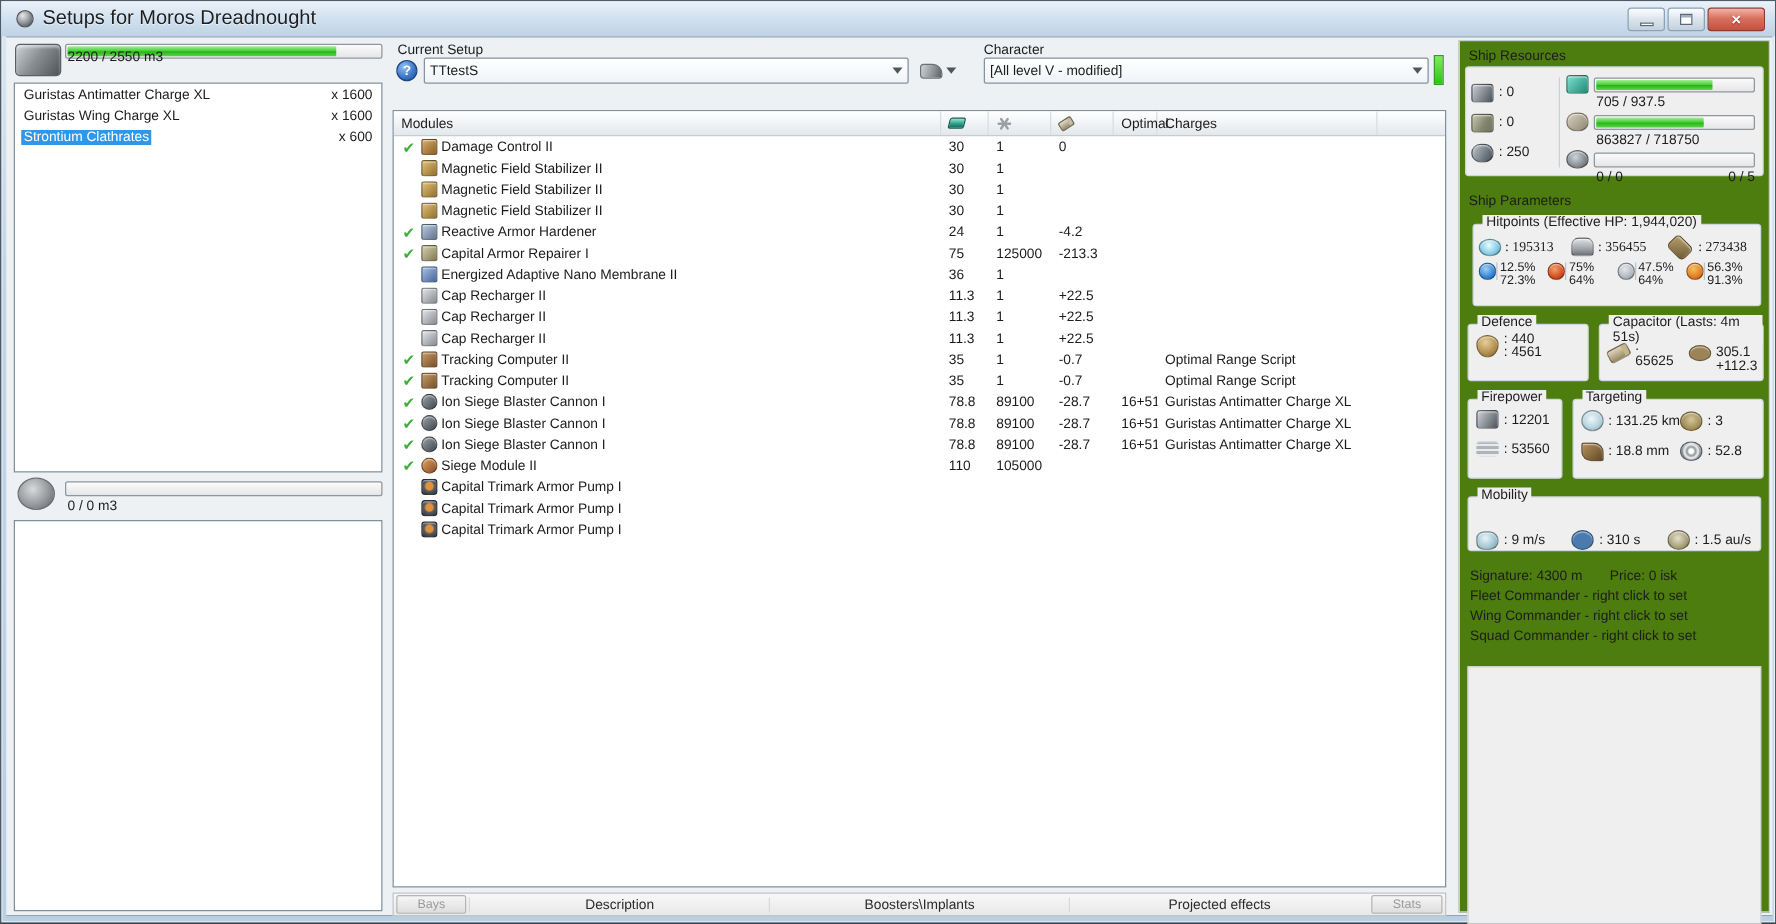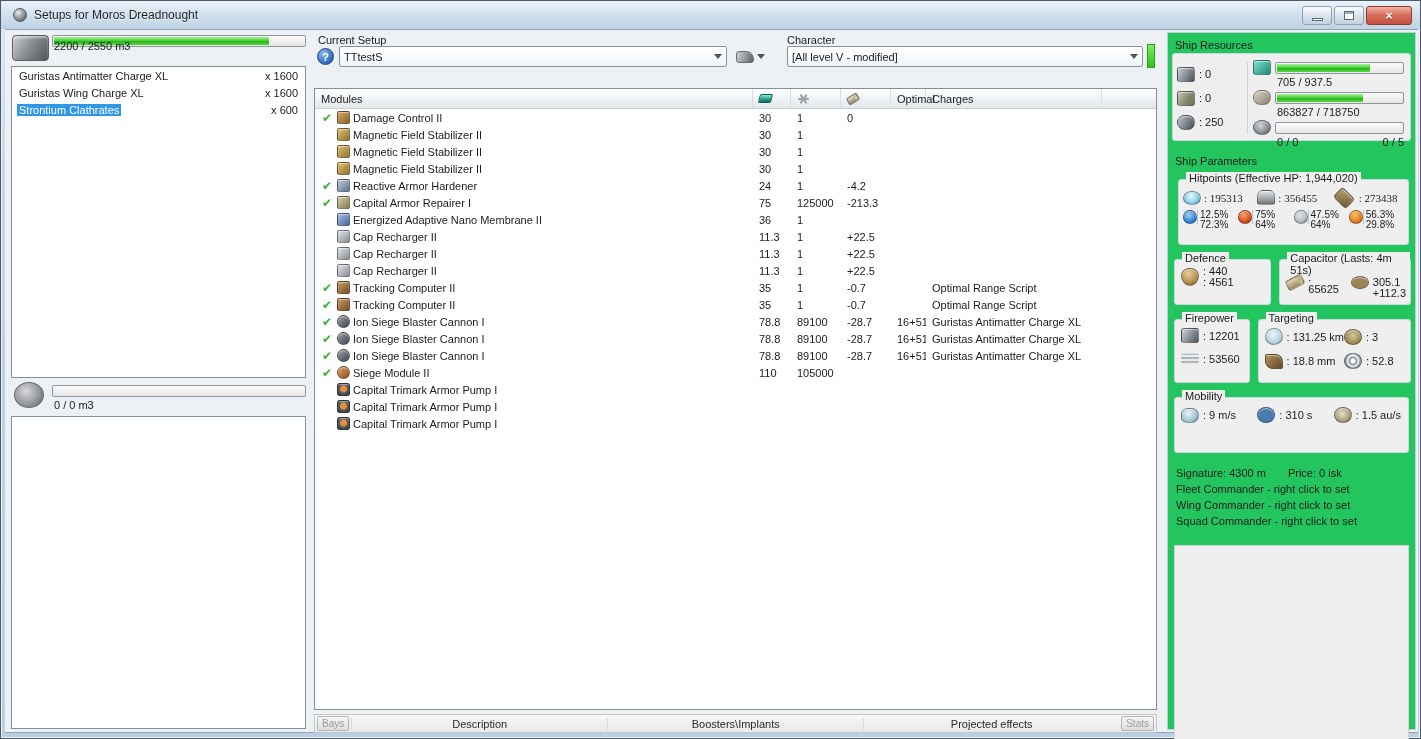--- a/index.html
+++ b/index.html
@@ -7,21 +7,21 @@
     font-family:"Liberation Sans","DejaVu Sans",sans-serif; font-size:11px; color:#1c1c1c; }
 
   
   .window { position:relative; width:1421px; height:739px;
     background:linear-gradient(#dce9f5,#c2d6e7 30%,#b9cfe2);
     border:1px solid #4e5a66; box-shadow:inset 0 0 0 1px #e9f2fa; }
   .titlebar { position:absolute; left:0; top:0; right:0; height:28px; display:flex; align-items:center;
     background:linear-gradient(#eaf2fa,#cfdfee 55%,#bed3e4); }
   .app-icon { width:14px; height:14px; margin:0 7px 0 12px; border-radius:50%;
     background:radial-gradient(circle at 35% 30%,#e8e8e8,#8a8f94 55%,#3a3e42); border:1px solid #55595d; }
-  .title { font-size:12px; color:#1c1e20; text-shadow:0 1px 0 rgba(255,255,255,.7); }
+  .title { font-size:16px; color:#1c1e20; text-shadow:0 1px 0 rgba(255,255,255,.7); }
   .winbtns { position:absolute; right:8px; top:5px; display:flex; gap:2px; }
   .winbtn { height:19px; border-radius:3px; display:flex; align-items:center; justify-content:center; cursor:pointer; }
   .winbtn.min,.winbtn.max { width:30px; background:linear-gradient(#fdfdfd,#dbe4ed 50%,#c3d1de);
     border:1px solid #8ea2b5; }
   .winbtn.close { width:46px; background:linear-gradient(#f2b3a6,#d9715f 45%,#c4503e);
     border:1px solid #8e3a2f; color:#fff; font-weight:bold; font-size:13px; text-shadow:0 1px 1px #7c2e26; }
   .glyph-min { width:11px; height:3px; background:#fff; border:1px solid #5c6b7a; margin-top:7px; }
   .glyph-max { width:10px; height:9px; border:1px solid #5c6b7a; background:#fff; box-shadow:inset 0 2px 0 #9fb0c0; }
 
   .client { position:absolute; left:4px; top:28px; width:1413px; height:704px; background:#edf1f4;
@@ -104,27 +104,27 @@
   .pg-glyph::before,.pg-glyph::after,.pg-glyph i { content:""; position:absolute; left:1px; top:6px; width:11px; height:2px;
     background:#9aa0a5; border-radius:1px; }
   .pg-glyph::before { transform:rotate(55deg); }
   .pg-glyph::after { transform:rotate(-55deg); }
   .cap-glyph { width:12px; height:8px; transform:rotate(-32deg);
     background:linear-gradient(#e5dcc6,#938a72); border:1px solid #6e6650; border-radius:2px;
     box-shadow:inset -3px 0 0 #c7bda3; }
 
   .bottombar { position:absolute; left:0; top:684px; width:843px; height:19px; background:linear-gradient(#f8f8f8,#e8e8e8);
     border:1px solid #c2c6c9; display:flex; align-items:center; }
-  .flatbtn { height:15px; padding:0 4px; margin:0 2px; font-size:10px; color:#9b9b9b;
+  .flatbtn { height:15px; padding:0 16px; margin:0 2px; font-size:10px; color:#9b9b9b;
     background:linear-gradient(#f6f6f6,#dedede); border:1px solid #b5b5b5; border-radius:2px; line-height:13px; }
   .bsec { flex:1; text-align:center; border-left:1px solid #d9d9d9; color:#2a2a2a; cursor:pointer; }
   .bsec:first-of-type { border-left:none; }
 
   
-  .right { position:absolute; left:1162px; top:2px; width:249px; height:698px; background:#22c55e;
+  .right { position:absolute; left:1162px; top:2px; width:249px; height:698px; background:#4d7c0f;
     border:1px solid #c3cdd4; padding:6px 4px; }
   .rsec-title { margin:0 0 0 3px; }
   .res-group { position:relative; margin-top:2px; height:88px; }
   .res-left { position:absolute; left:4px; top:8px; width:68px; }
   .res-row { display:flex; align-items:center; gap:4px; height:24px; }
   .res-div { position:absolute; left:74px; top:8px; bottom:6px; width:1px; background:#c9d1d7; }
   .res-right { position:absolute; left:80px; top:6px; right:6px; }
   .res-bar-row { display:flex; align-items:center; gap:4px; margin-bottom:1px; }
   .res-bar-row .bar { flex:1; }
   .res-cap { margin:0 0 2px 24px; display:flex; justify-content:space-between; }
@@ -164,21 +164,21 @@
   .hp-cell { display:flex; align-items:center; gap:3px; flex:1; white-space:nowrap; }
   .resist-row { display:flex; margin-top:5px; }
   .resist-cell { display:flex; align-items:center; flex:1; gap:0; }
   .resist-vals { border-left:1px solid #bcc4ca; padding-left:2px; line-height:10px; font-size:10px; }
 
   .grid2 { display:flex; gap:8px; margin-top:14px; }
   .g-def { width:110px; height:46px; margin-left:2px; padding:6px 4px 0 6px; }
   .g-capac { flex:1; height:46px; padding:6px 4px 0 6px; }
   .g-fire { width:110px; height:64px; margin-left:2px; padding:8px 4px 0 6px; }
   .g-targ { flex:1; height:64px; padding:8px 4px 0 6px; }
-  .g-mob { margin:14px 2px 0 2px; height:56px; padding:9px 4px 0 6px; }
+  .g-mob { margin:14px 2px 0 2px; height:44px; padding:26px 4px 0 6px; }
   .icv { display:flex; align-items:center; gap:4px; white-space:nowrap; }
   .stack { line-height:11px; }
   .capline { display:flex; align-items:center; gap:4px; }
   .t-grid { display:grid; grid-template-columns:1fr 62px; row-gap:8px; }
   .mob-row { display:flex; gap:6px; }
   .mob-row .icv { flex:1; }
 
   .foot-lines { margin:12px 2px 16px 4px; line-height:16px; }
   .sigline { display:flex; gap:22px; }
   .empty-box { margin:8px 2px 0 2px; height:294px; background:#efefef; border:1px solid #d4d4d4; }
@@ -642,21 +642,21 @@
                 <span class="resist-vals">
                   <span>47.5%</span><br>
                   <span>64%</span>
                 </span>
               </div>
 
               <div class="resist-cell">
                 <span class="ricon" data-icon="explosive-resist-icon"></span>
                 <span class="resist-vals">
                   <span>56.3%</span><br>
-                  <span>29.8%</span>
+                  <span>91.3%</span>
                 </span>
               </div>
             </div>
         </div>
 
         <div class="grid2">
           <div class="group g-def">
             <span class="glabel">Defence</span>
             <div class="icv">
                 <span class="ricon" data-icon="defence-icon"></span>

